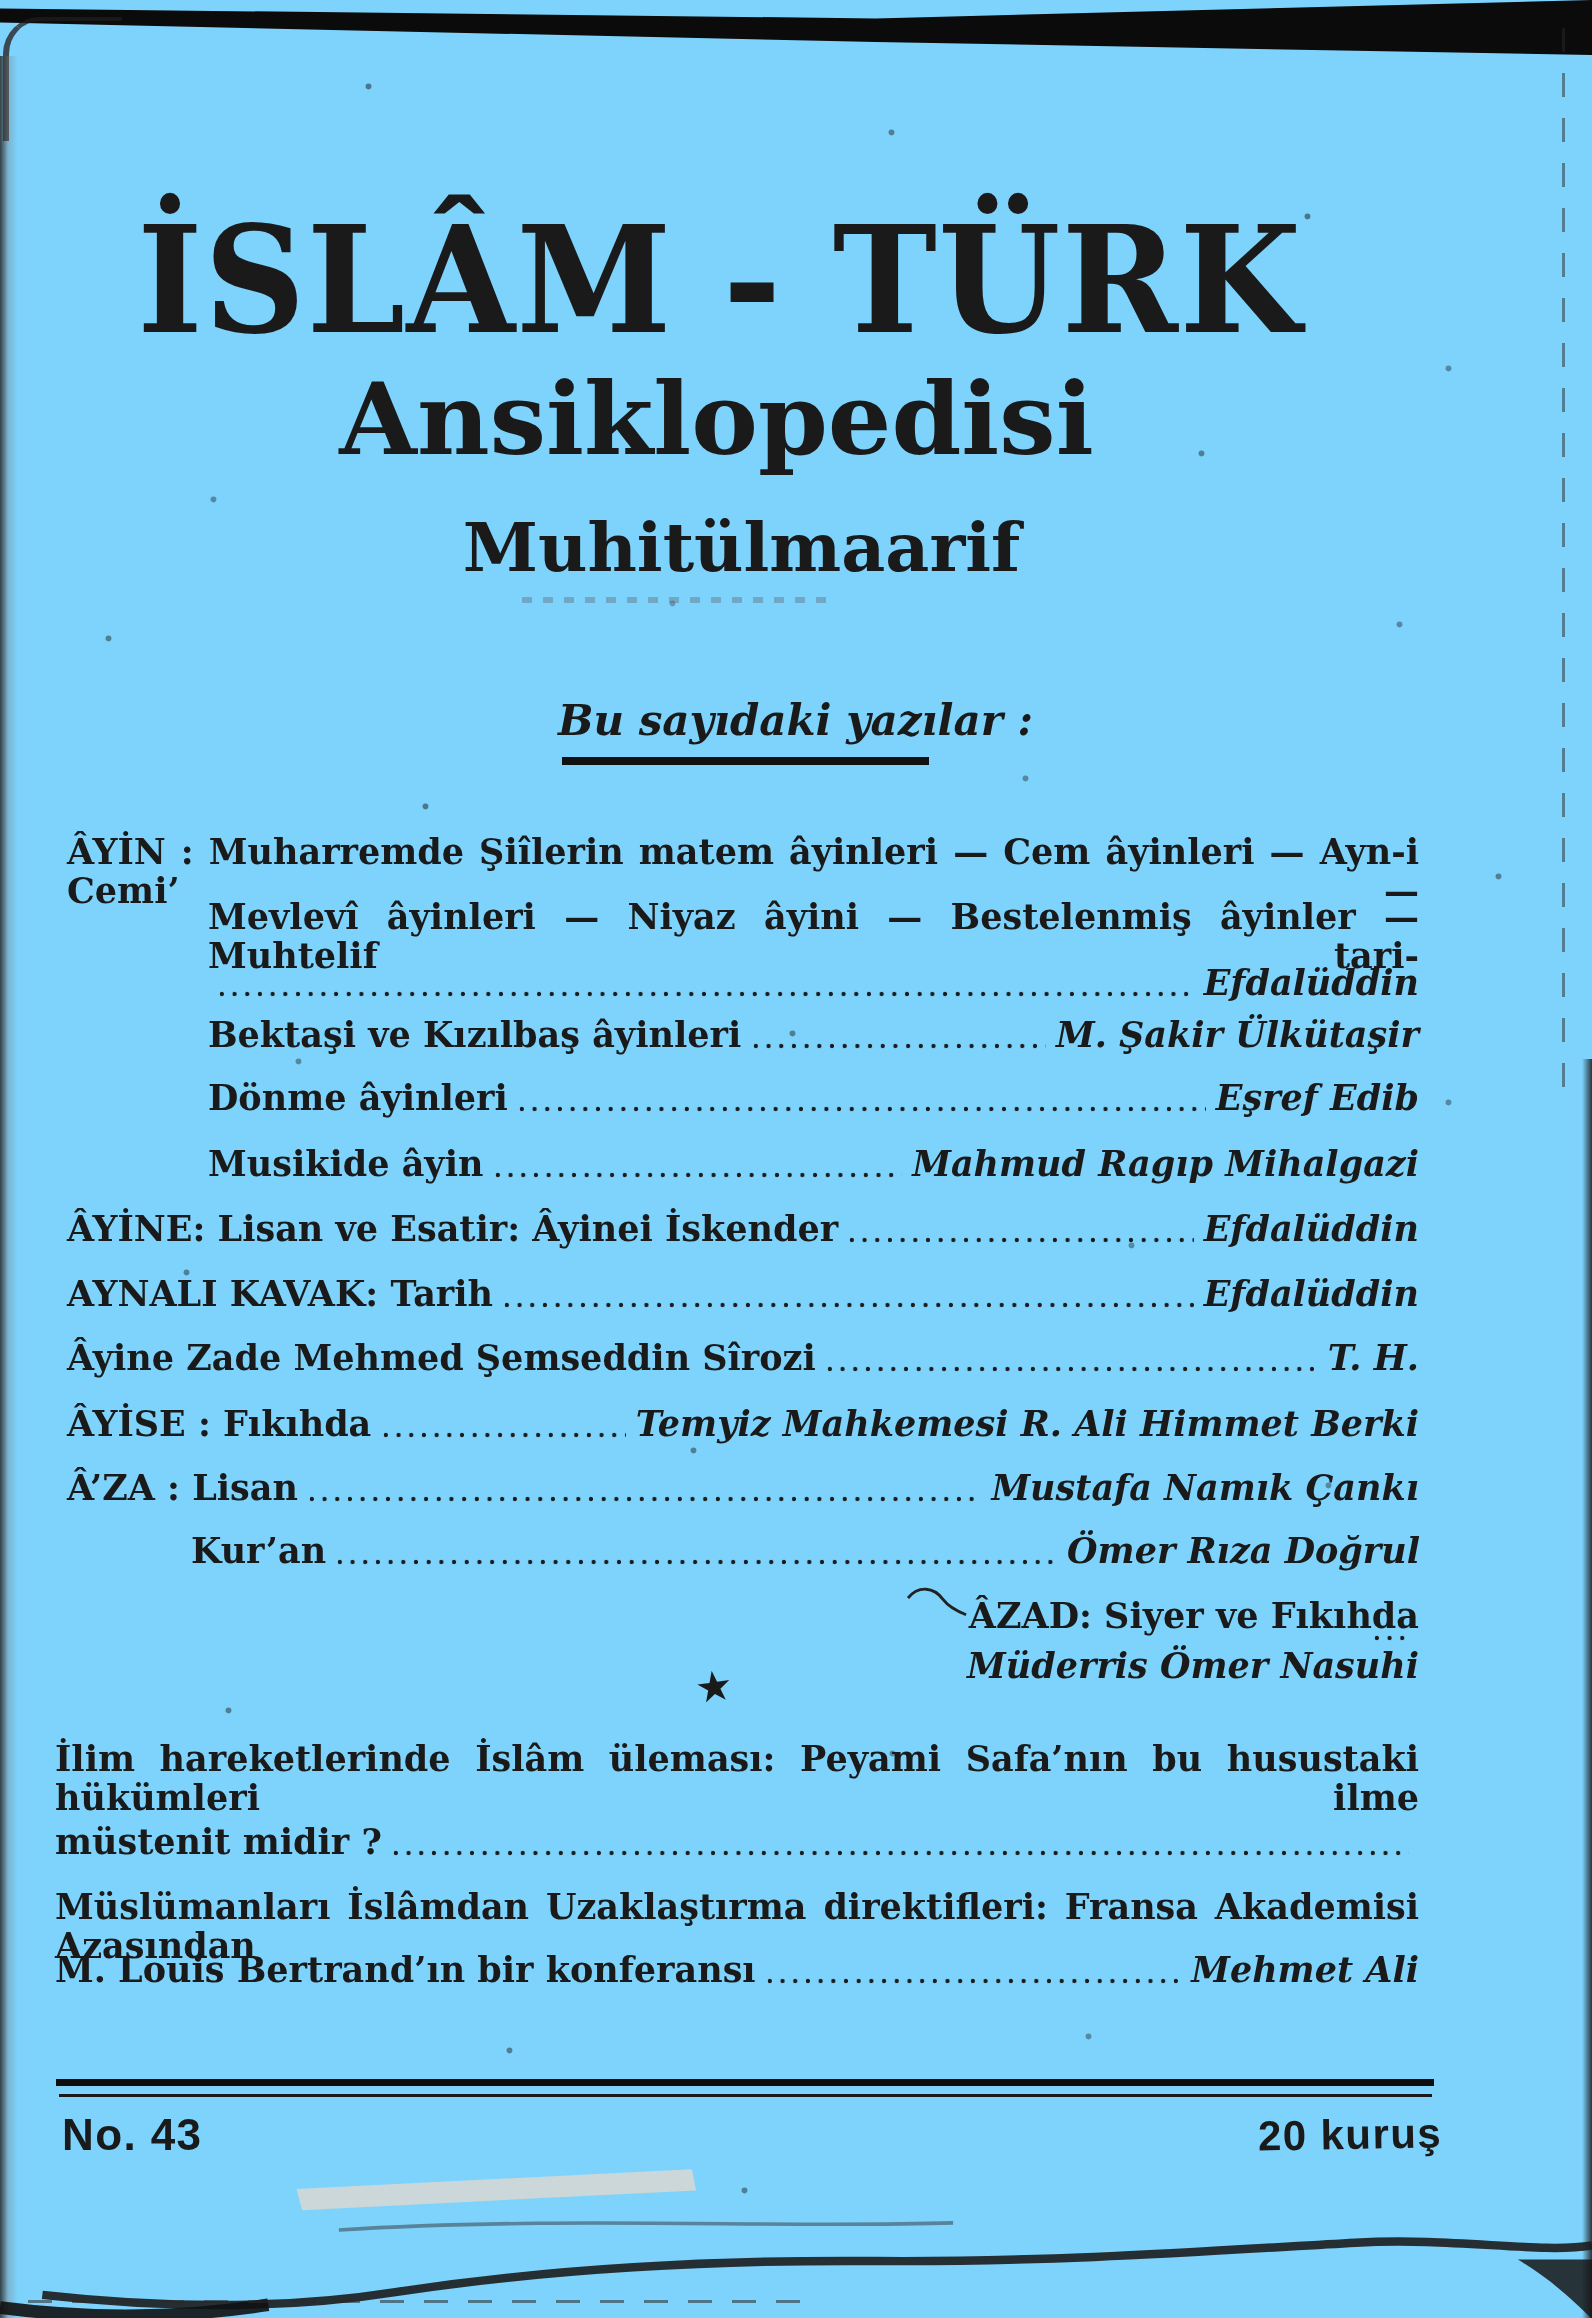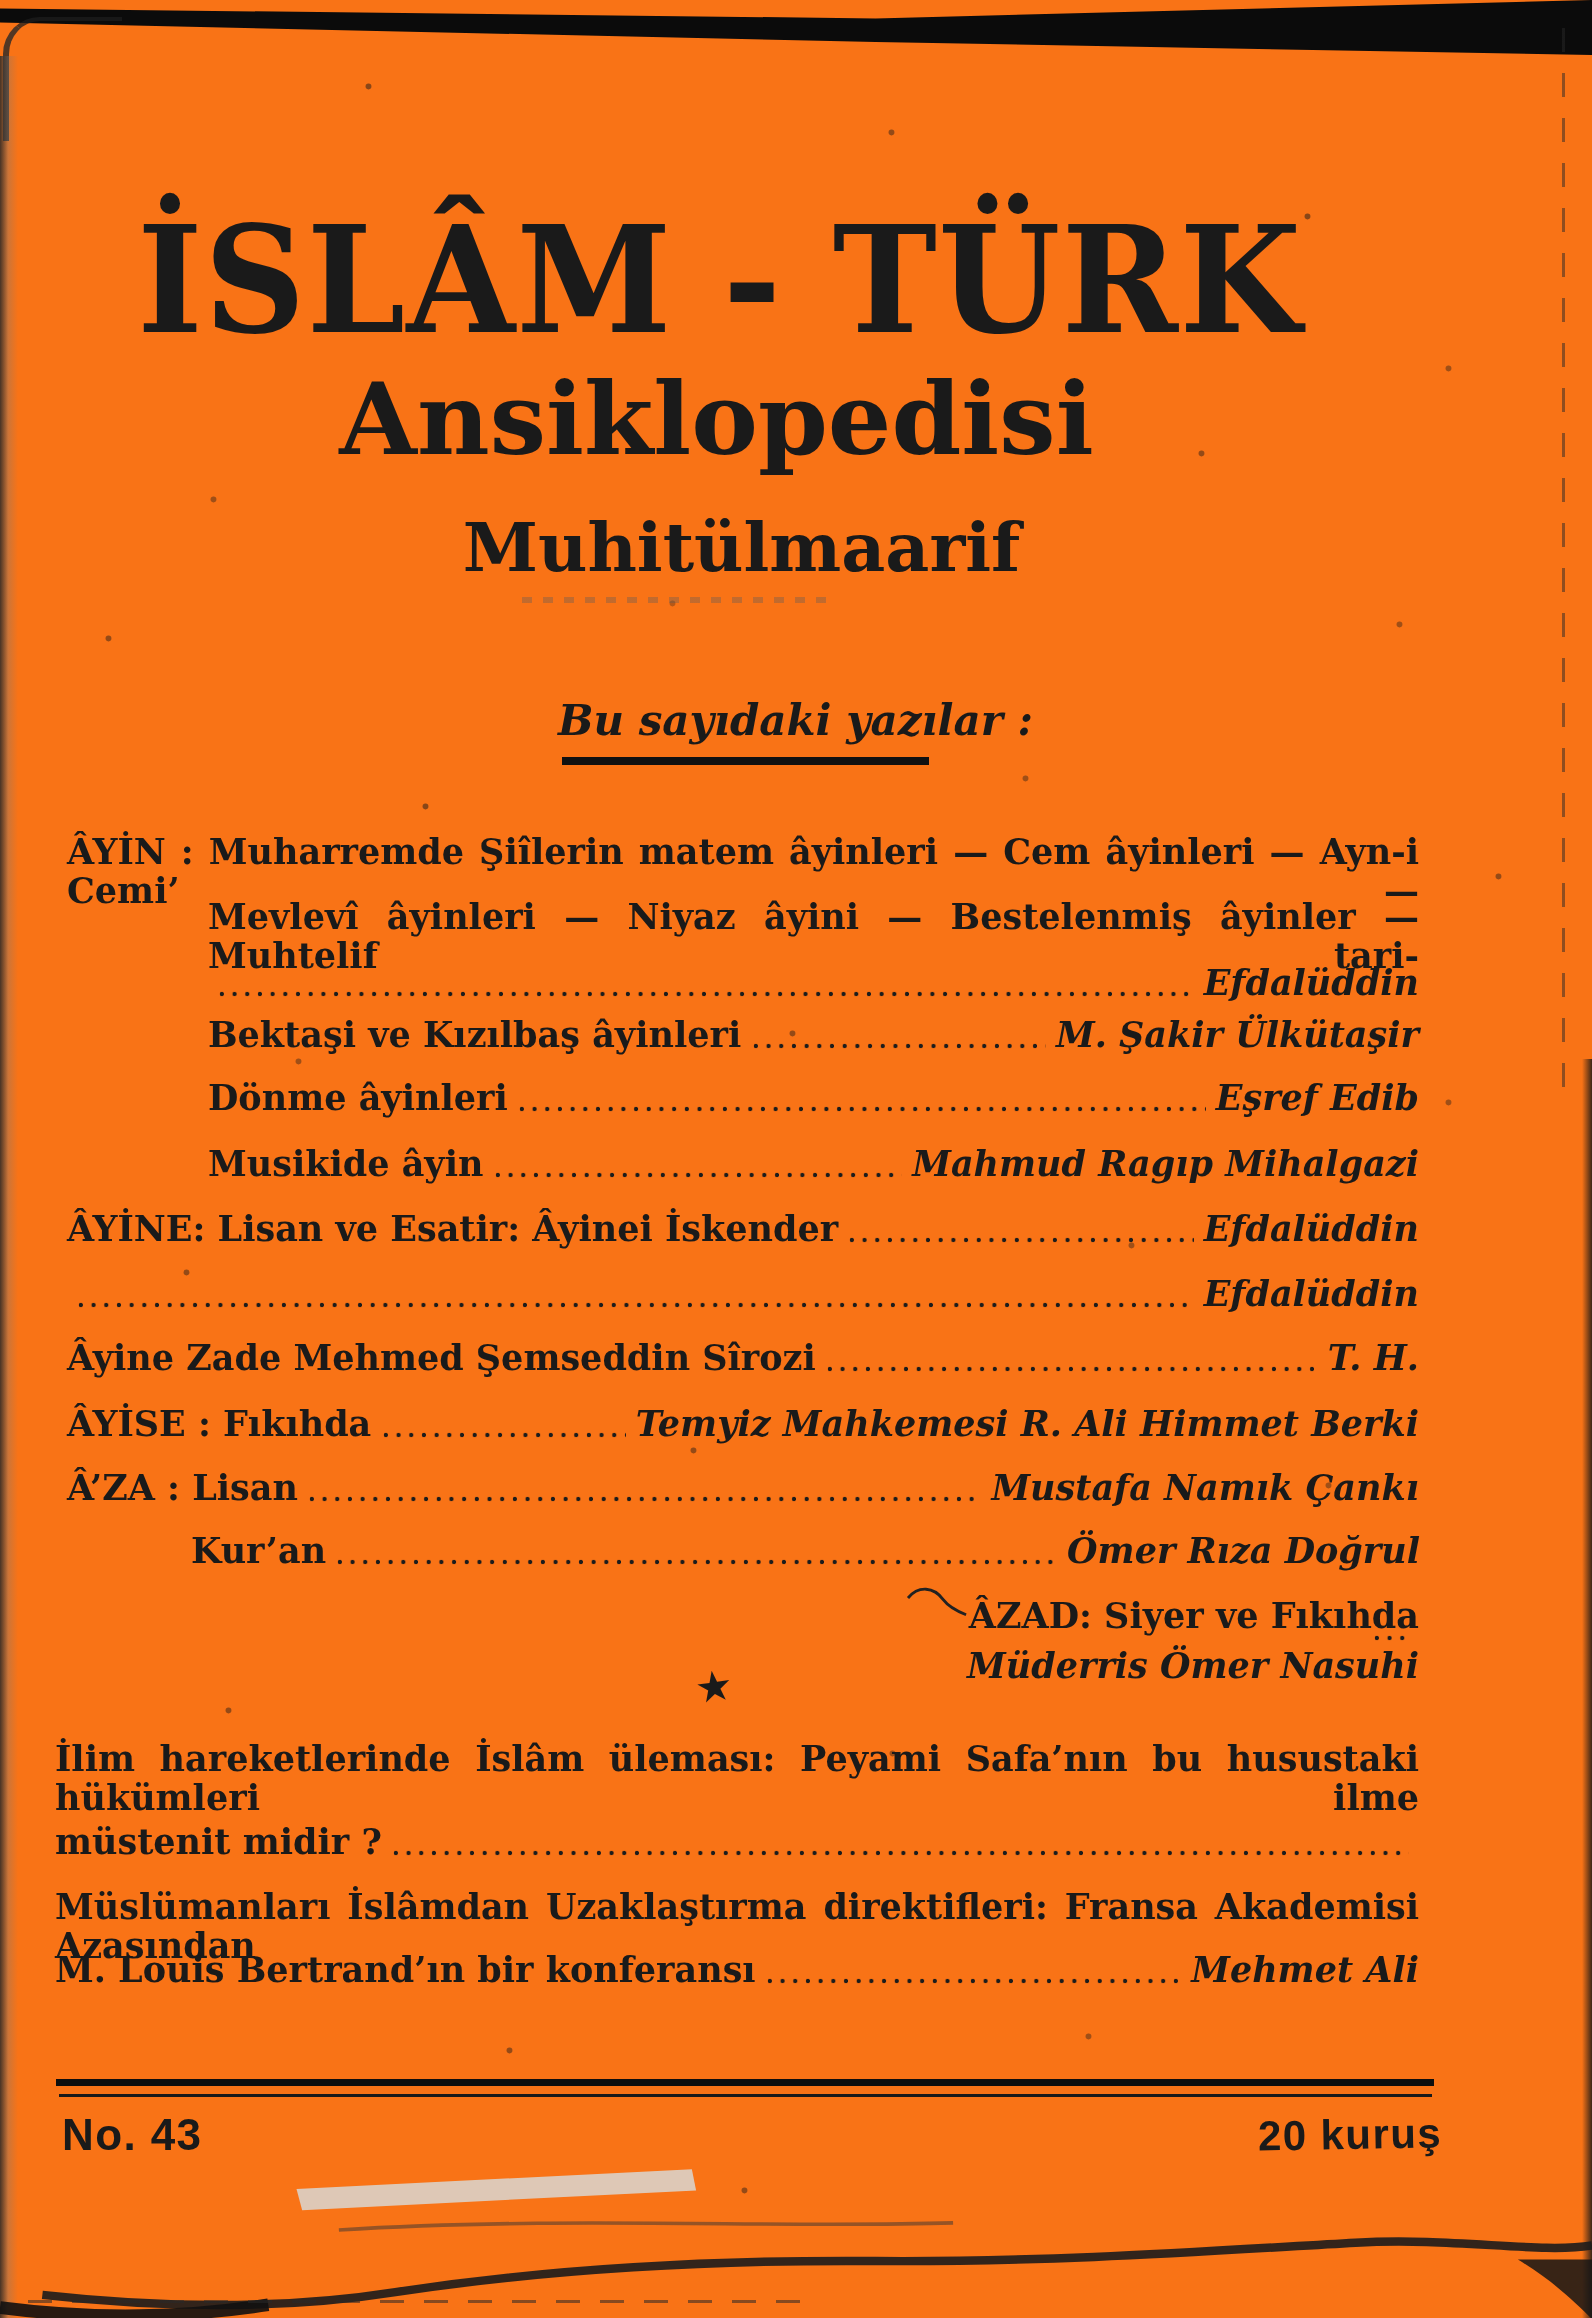--- a/index.html
+++ b/index.html
@@ -1,18 +1,18 @@
 <!DOCTYPE html>
 <html style="font-size:11.3px"><head>
 <meta charset="utf-8">
 <style>
   html,body{margin:0;padding:0;background:#555;}
   .page{
     position:relative;width:1592px;height:2319px;margin:0 auto;
-    background:#f97316;overflow:hidden;
+    background:#7dd3fc;overflow:hidden;
     font-family:"DejaVu Serif","Liberation Serif",serif;color:#1a1a1a;
   }
   
   .top-band{position:absolute;left:0;top:0;width:100%;height:56px;background:#0b0b0b;
     clip-path:polygon(0 8.5px,55% 18.4px,100% 0,100% 55px,55% 42px,0 22.6px);}
   .corner-tl{position:absolute;left:2.8px;top:17px;width:113px;height:120px;
     border-top:4.2px solid rgba(30,30,30,.75);border-left:6.4px solid rgba(40,40,40,.8);
     border-top-left-radius:37px;}
   .left-strip{position:absolute;left:0;top:56px;bottom:0;width:18.4px;
     background:linear-gradient(to right,rgba(40,40,40,.85),rgba(120,120,120,.35) 45%,rgba(200,200,200,0));}
@@ -118,20 +118,21 @@
       <span class="t">Musikide âyin</span>
       <span class="dots"></span>
       <span class="a">Mahmud Ragıp Mihalgazi</span>
     </div>
     <div class="trow" style="top:1209px;left:67px;width:1352px;">
       <span class="t">ÂYİNE: Lisan ve Esatir: Âyinei İskender</span>
       <span class="dots"></span>
       <span class="a">Efdalüddin</span>
     </div>
     <div class="trow" style="top:1274px;left:67px;width:1352px;">
+      <span class="t">AYNALI KAVAK: Tarih</span>
       <span class="dots"></span>
       <span class="a">Efdalüddin</span>
     </div>
     <div class="trow" style="top:1338px;left:67px;width:1352px;">
       <span class="t">Âyine Zade Mehmed Şemseddin Sîrozi</span>
       <span class="dots"></span>
       <span class="a">T. H.</span>
     </div>
     <div class="trow" style="top:1404px;left:67px;width:1352px;">
       <span class="t">ÂYİSE : Fıkıhda</span>

